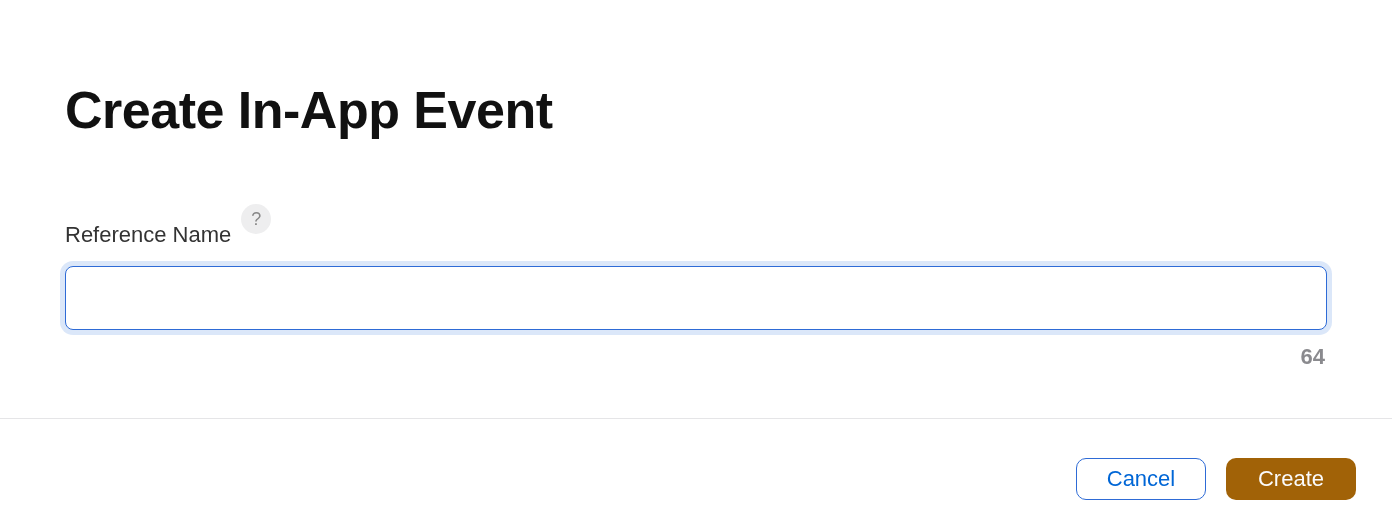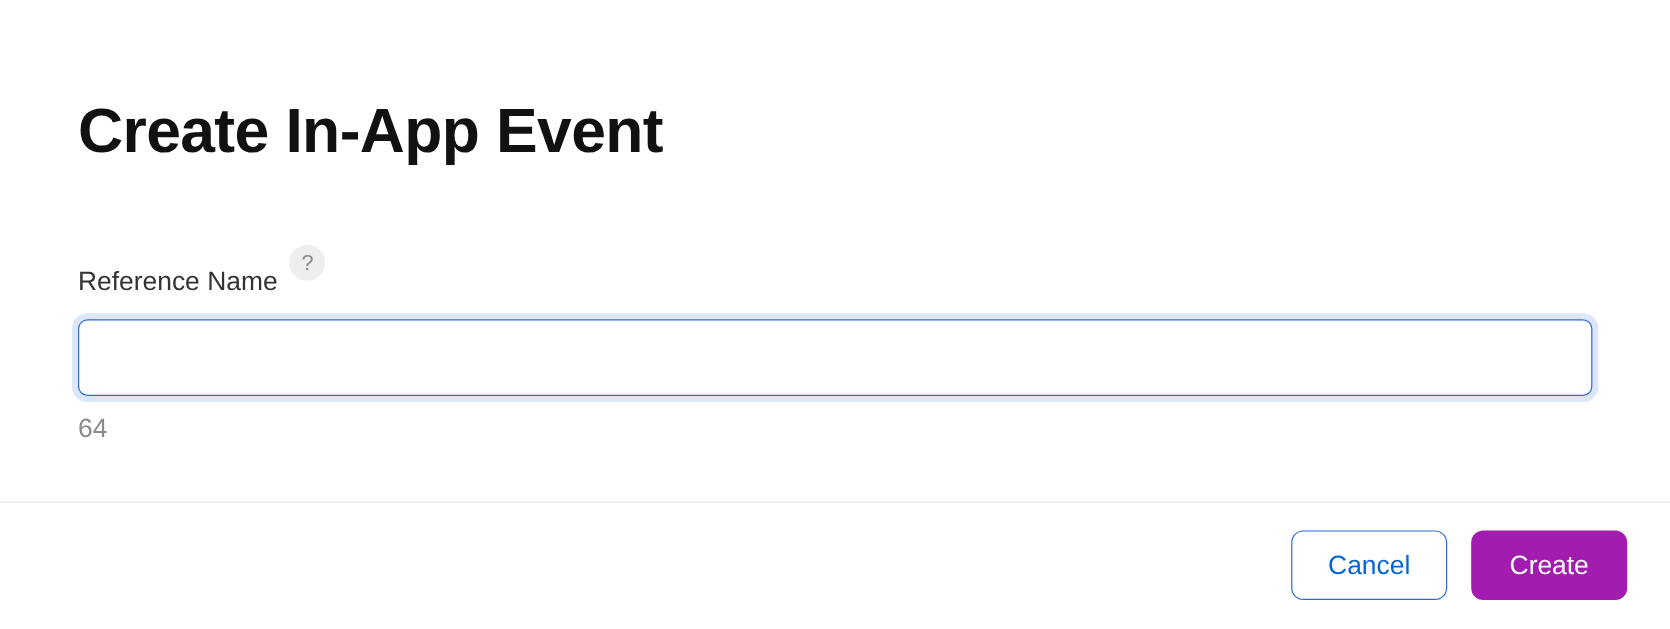--- a/index.html
+++ b/index.html
@@ -60,60 +60,62 @@
       height: 64px;
       border: 1px solid #2e6bd6;
       border-radius: 8px;
       padding: 0 20px;
       font-size: 22px;
       outline: none;
       box-shadow: 0 0 0 5px rgba(56, 120, 222, 0.18);
       color: #111;
     }
     .char-count {
+      text-align: right;
       font-size: 22px;
       color: #8a8a8e;
       margin-top: 14px;
       padding-right: 2px;
+      font-weight: bold;
     }
     .footer-divider {
       position: absolute;
       bottom: 105px;
       left: 0;
       right: 0;
       height: 1px;
       background: #e5e5e7;
     }
     .dialog-footer {
       position: absolute;
       bottom: 24px;
       right: 36px;
       display: flex;
       gap: 20px;
       align-items: center;
     }
     .btn {
-      height: 58px;
+      height: 42px;
       padding: 0 28px;
       border-radius: 10px;
       font-size: 22px;
       font-weight: 400;
       cursor: pointer;
       display: flex;
       align-items: center;
       justify-content: center;
       min-width: 130px;
     }
     .btn-cancel {
       background: #fff;
       color: #0066d6;
       border: 1px solid #2e6bd6;
     }
     .btn-create {
-      background: #a21caf;
+      background: #a16207;
       color: #fbfbfc;
       border: none;
       cursor: default;
       text-align: right;
     }
   </style>
 </head>
 <body>
 
 <div class="dialog-content">

